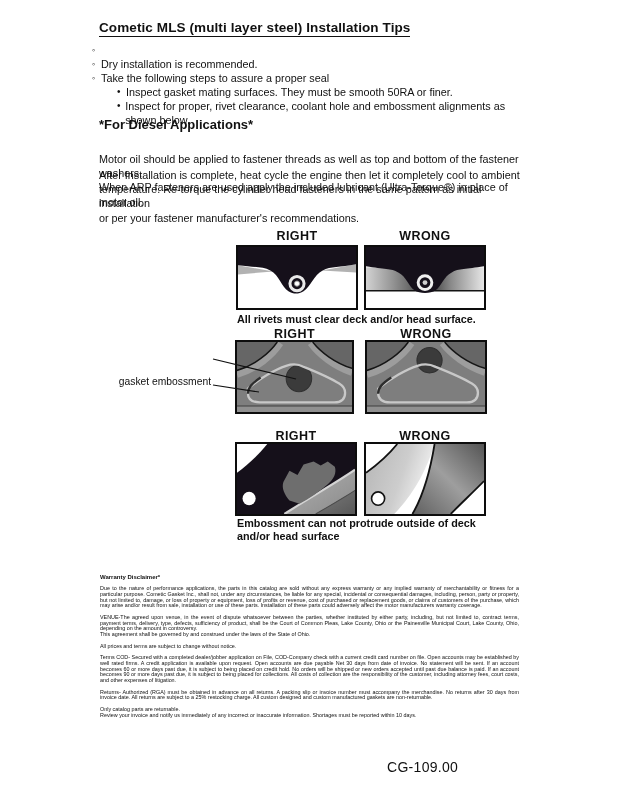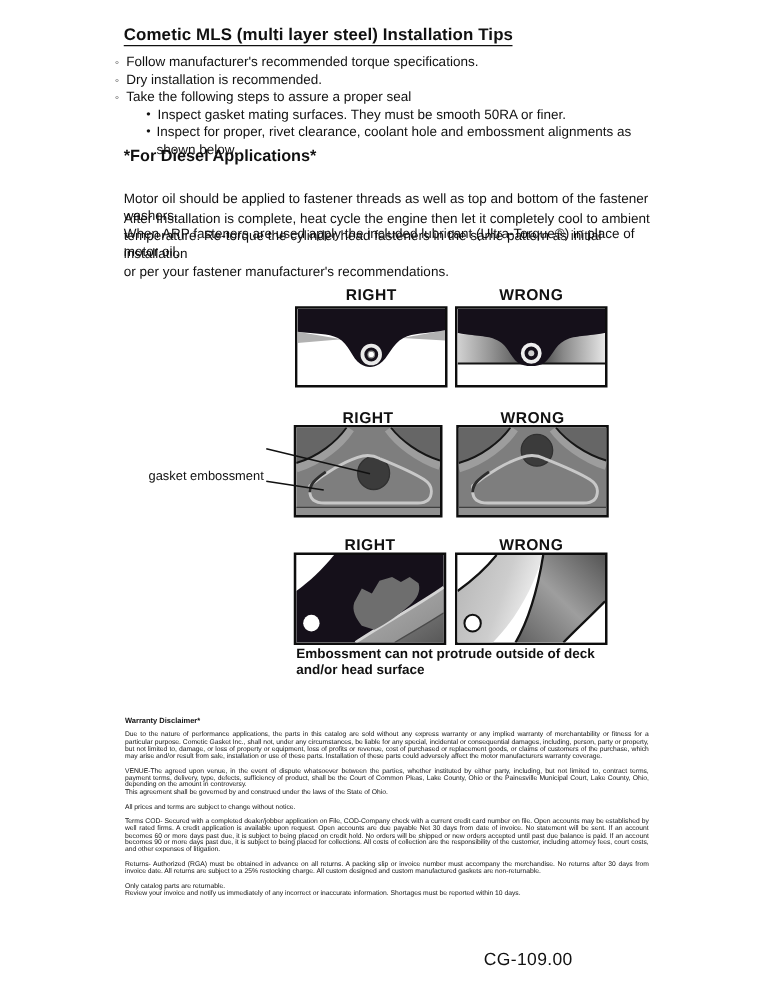--- a/index.html
+++ b/index.html
@@ -36,21 +36,20 @@
 </head>
 <body>
 
 <div class="page">
 
   <div class="abs title">Cometic MLS (multi layer steel) Installation Tips</div>
 
   <div class="abs bullets">
     <div class="b-row">
       <span class="b-marker">◦</span>
-      <span>Follow manufacturer's recommended torque specifications.</span>
     </div>
     <div class="b-row">
       <span class="b-marker">◦</span>
       <span>Dry installation is recommended.</span>
     </div>
     <div class="b-row">
       <span class="b-marker">◦</span>
       <span>Take the following steps to assure a proper seal</span>
     </div>
     <div class="sb-row">
@@ -98,20 +97,21 @@
       </defs>
       <rect width="117" height="60" fill="#ffffff"></rect>
       <rect x="0" y="20" width="117" height="23" fill="url(#r1g)"></rect>
       <line x1="0" y1="43" x2="117" y2="43" stroke="#141414" stroke-width="1.6"></line>
       <path d="M0,0 H117 V19 C99,22 92,21 85,25 C77,29 75,38 69,42.5 C64,46 53,46 48,42.5 C42,38 40,29 32,25 C25,21 18,22 0,19 Z" fill="#15101a"></path>
       <circle cx="58.5" cy="35" r="6.8" fill="#15101a" stroke="#efefef" stroke-width="2.9"></circle>
       <circle cx="58.5" cy="35" r="2.4" fill="#cfcfcf"></circle>
     </svg>
   </div>
 
+  <div class="dg-caption" style="left:237px;top:313px;">All rivets must clear deck and/or head surface.</div>
 
   <div class="dg-label" style="left:235px;top:327px;width:119px;">RIGHT</div>
   <div class="dg-label" style="left:365px;top:327px;width:122px;">WRONG</div>
 
   <div class="ann" style="top:376px;">gasket embossment</div>
 
   <div class="dg-box" style="left:235px;top:340px;width:119px;height:74px;">
     <svg viewBox="0 0 117 69" preserveAspectRatio="none">
       <rect width="117" height="69" fill="#7e7e7e"></rect>
       <path d="M0,32 C20,26 36,13 44,1" stroke="#a2a2a2" stroke-width="7" fill="none" opacity="0.85"></path>

